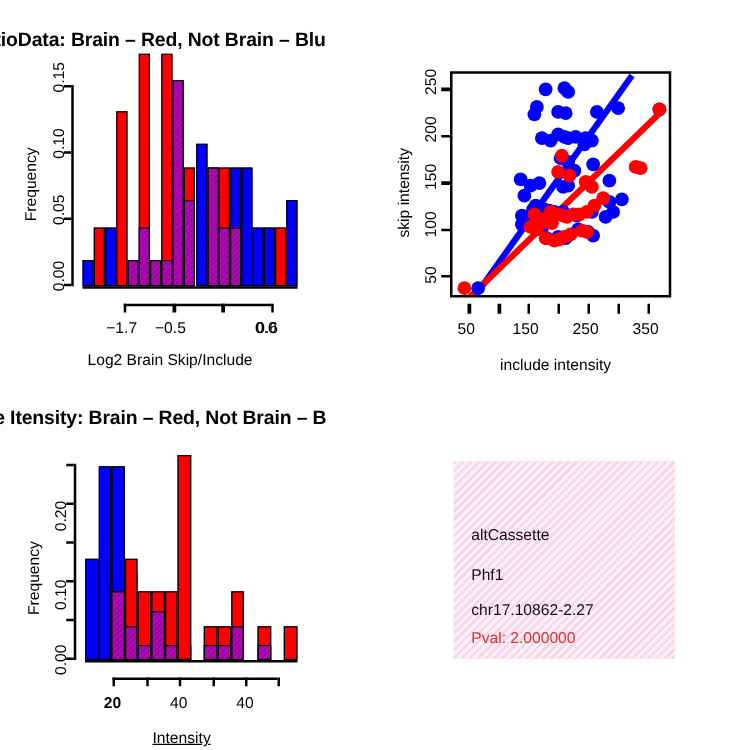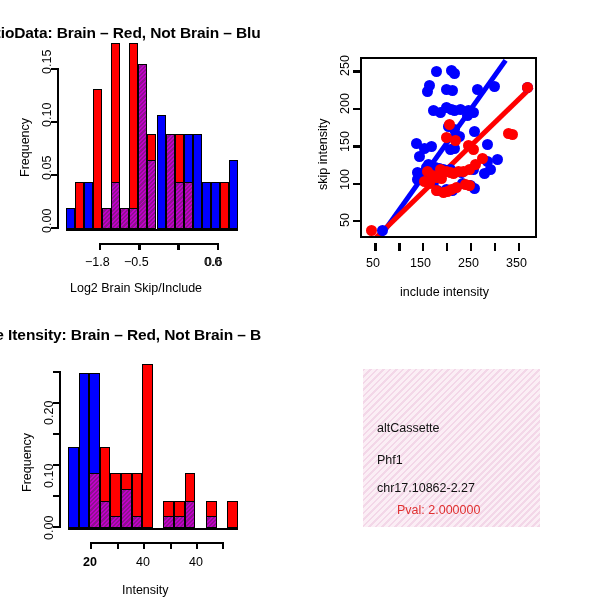--- a/index.html
+++ b/index.html
@@ -47,21 +47,21 @@
 
   
   .infobox{position:absolute;
     background:
       repeating-linear-gradient(135deg,
         #f3d7e8 0px,#f3d7e8 2px,
         #fbeef5 2px,#fbeef5 4.6px),
       #f7e3ef;}
   .infoline{position:absolute;font-size:12.5px;white-space:nowrap;
             color:#111;}
-  .infoline.pval{color:#E03030;margin-left:20px;}
+  .infoline.pval{color:#E03030;}
 </style>
 </head>
 <body>
 
 <div class="page">
 
   <div class="panel" style="left:0;top:0;width:300px;height:300px;">
 
     <div class="ptitle" style="left:-24px;top:24px;">RatioData: Brain – Red, Not Brain – Blu</div>
 
@@ -111,21 +111,21 @@
       <div class="bar both" style="left:117.65px;width:9.05px;height:47.5px;"></div>
     </div>
 
     <div class="axisline" style="left:66px;top:229px;width:172px;height:2.4px;"></div>
     <div class="axisline" style="left:99px;top:243px;width:119px;height:2.4px;"></div>
     <div class="tick" style="left:99px;top:243px;width:2.4px;height:7px;"></div>
     <div class="tick" style="left:138.2px;top:243px;width:2.4px;height:7px;"></div>
     <div class="tick" style="left:177.4px;top:243px;width:2.4px;height:7px;"></div>
     <div class="tick" style="left:216.6px;top:243px;width:2.4px;height:7px;"></div>
 
-    <div class="ticklab" style="left:85px;top:255px;">−1.8</div>
+    <div class="ticklab" style="left:85px;top:255px;">−1.7</div>
     <div class="ticklab" style="left:124px;top:255px;">−0.5</div>
     <div class="ticklab" style="left:166px;top:255px;margin-left:38px;">0.0</div>
     <div class="ticklab" style="left:205px;top:255px;">0.6</div>
 
     <div class="axlabel" style="left:70px;top:281px;">Log2 Brain Skip/Include</div>
   </div>
 
   <div class="panel" style="left:300px;top:0;width:300px;height:300px;">
 
 
@@ -310,21 +310,21 @@
     <div class="tick" style="left:116.5px;top:242px;width:2.4px;height:7px;"></div>
     <div class="tick" style="left:143px;top:242px;width:2.4px;height:7px;"></div>
     <div class="tick" style="left:169.5px;top:242px;width:2.4px;height:7px;"></div>
     <div class="tick" style="left:196px;top:242px;width:2.4px;height:7px;"></div>
     <div class="tick" style="left:222px;top:242px;width:2.4px;height:7px;"></div>
 
     <div class="ticklab" style="left:83px;top:255px;font-weight:bold;">20</div>
     <div class="ticklab" style="left:136px;top:255px;text-align:right;">40</div>
     <div class="ticklab" style="left:189px;top:255px;">40</div>
 
-    <div class="axlabel" style="left:122px;top:283px;">Intensity</div>
+    <div class="axlabel" style="left:122px;top:283px;text-decoration:underline;">Intensity</div>
   </div>
 
   <div class="infobox" style="left:363px;top:369px;width:177px;height:158px;">
     <div class="infoline" style="left:14px;top:52px;">altCassette</div>
     <div class="infoline" style="left:14px;top:84px;">Phf1</div>
     <div class="infoline" style="left:14px;top:112px;">chr17.10862-2.27</div>
     <div class="infoline pval" style="left:14px;top:134px;">Pval: 2.000000</div>
   </div>
 
 </div>

